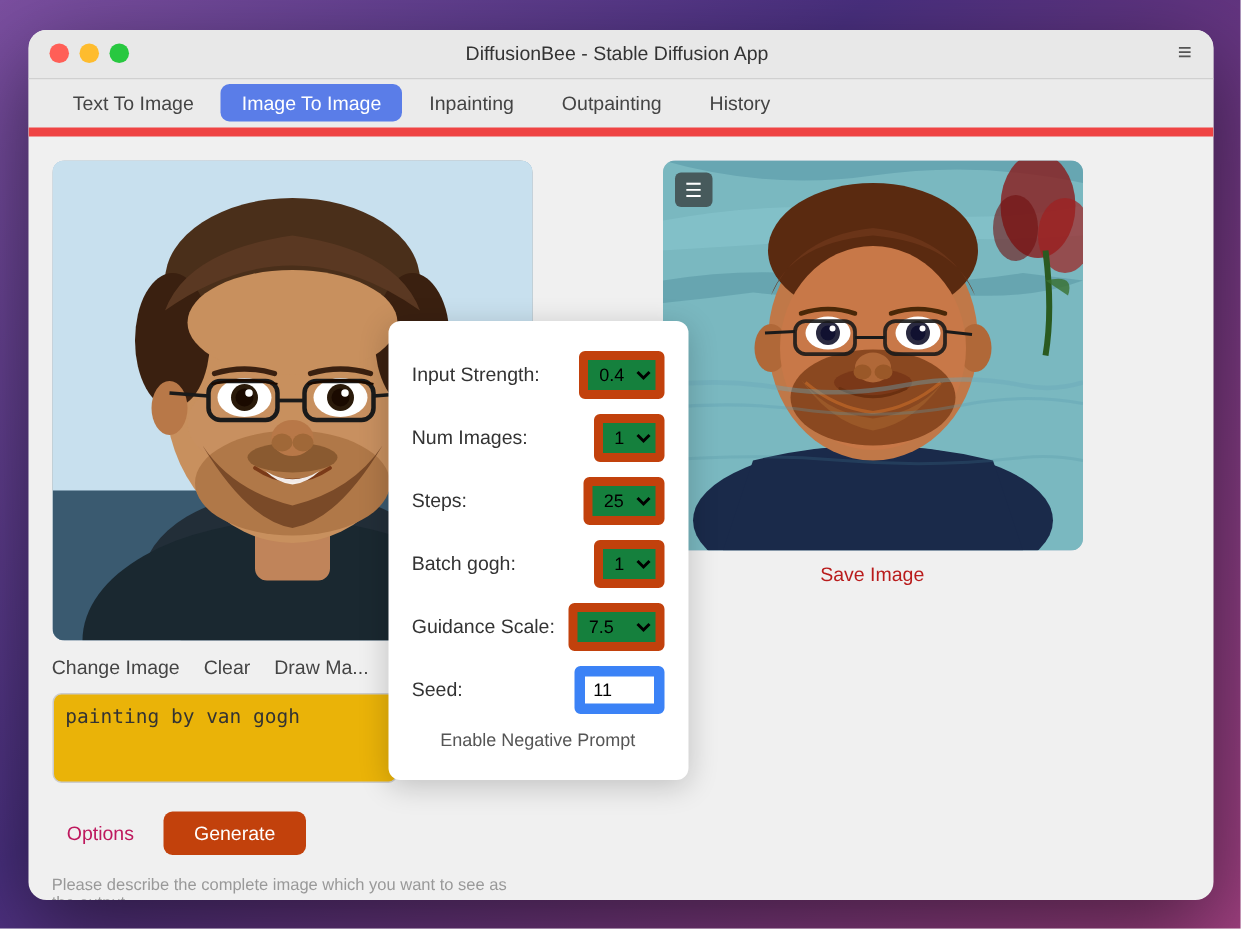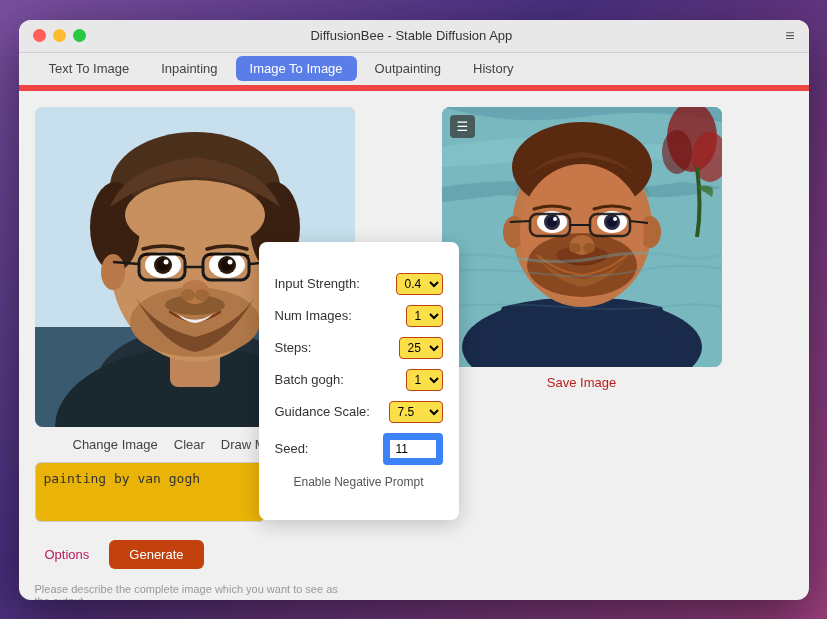--- a/index.html
+++ b/index.html
@@ -140,21 +140,20 @@
       height: 100%;
       position: absolute;
       top: 0;
       left: 0;
     }
 
     .action-buttons {
       display: flex;
       gap: 16px;
       align-items: center;
-      margin-left: 38px;
     }
 
     .action-btn {
       font-size: 13px;
       color: #444;
       cursor: pointer;
       background: none;
       border: none;
       padding: 0;
     }
@@ -249,21 +248,21 @@
 
     
     .options-popup {
       position: absolute;
       bottom: 80px;
       left: 240px;
       width: 200px;
       background: white;
       border-radius: 8px;
       box-shadow: 0 4px 20px rgba(0,0,0,0.2);
-      padding: 31px 16px;
+      padding: 20px 16px;
       z-index: 100;
     }
 
     .option-row {
       display: flex;
       align-items: center;
       justify-content: space-between;
       margin-bottom: 10px;
       font-size: 13px;
       color: #333;
@@ -272,24 +271,24 @@
     .option-row:last-child {
       margin-bottom: 0;
     }
 
     .option-label {
       white-space: nowrap;
     }
 
     .option-select {
       font-size: 12px;
-      border: 1px solid #c2410c;
+      border: 6px solid #c2410c;
       border-radius: 4px;
       padding: 2px 4px;
-      background: #fde047;
+      background: #15803d;
       cursor: pointer;
     }
 
     .option-input {
       width: 60px;
       font-size: 12px;
       border: 7px solid #3b82f6;
       border-radius: 4px;
       padding: 2px 6px;
       text-align: left;
@@ -314,22 +313,22 @@
       <div class="traffic-light close"></div>
       <div class="traffic-light minimize"></div>
       <div class="traffic-light maximize"></div>
     </div>
     <div class="titlebar-title">DiffusionBee - Stable Diffusion App</div>
     <div class="titlebar-menu">≡</div>
   </div>
 
   <div class="tabbar">
     <div class="tab">Text To Image</div>
+    <div class="tab active">Image To Image</div>
     <div class="tab">Inpainting</div>
-    <div class="tab active">Image To Image</div>
     <div class="tab">Outpainting</div>
     <div class="tab">History</div>
   </div>
 
   <div class="main-content">
 
     <div class="left-panel">
 
       <div class="image-container">
         <div class="photo-placeholder">

